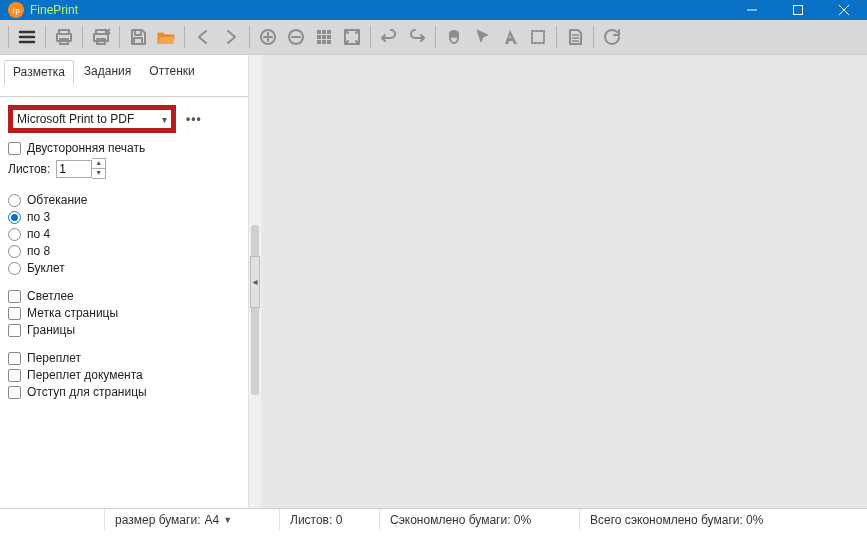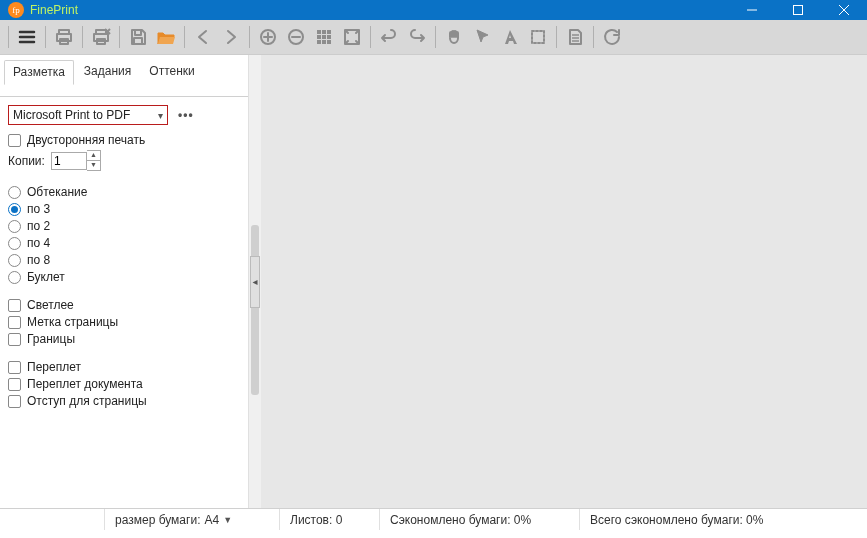--- a/index.html
+++ b/index.html
@@ -121,21 +121,21 @@
     display: flex;
     align-items: center;
     margin: 3px 0;
     font-size: 12px;
     color: #222;
   }
   .printer-row { margin-top: 2px; margin-bottom: 8px;}
   .printer-select {
     display: flex;
     align-items: center;
-    border: 1px solid #b91c1c;
+    border: 5px solid #b91c1c;
     padding: 2px 4px;
     font-size: 12px;
     width: 150px;
     justify-content: space-between;
     background:#fff;
   }
   .printer-select .chev { color:#555; font-size:10px;}
   .more-btn {
     margin-left: 6px;
     color: #555;
@@ -418,44 +418,40 @@
         </div>
         <span class="more-btn">•••</span>
       </div>
 
       <div class="row">
         <span class="chk"></span>
         <span>Двусторонняя печать</span>
       </div>
 
       <div class="row copies-row">
-        <span style="margin-right:6px">Копии:</span>
+        <span style="margin-right:6px">Листов:</span>
         <input type="text" value="1" style="">
         <div class="spinner">
             <div>▲</div>
             <div>▼</div>
           </div>
       </div>
 
       <div class="group-gap"></div>
 
       <div class="row">
           <span class="rad"></span>
           <span>Обтекание</span>
         </div>
       <div class="row">
           <span class="rad sel"></span>
           <span>по 3</span>
         </div>
       <div class="row">
           <span class="rad"></span>
-          <span>по 2</span>
-        </div>
-      <div class="row">
-          <span class="rad"></span>
           <span>по 4</span>
         </div>
       <div class="row">
           <span class="rad"></span>
           <span>по 8</span>
         </div>
       <div class="row">
           <span class="rad"></span>
           <span>Буклет</span>
         </div>

